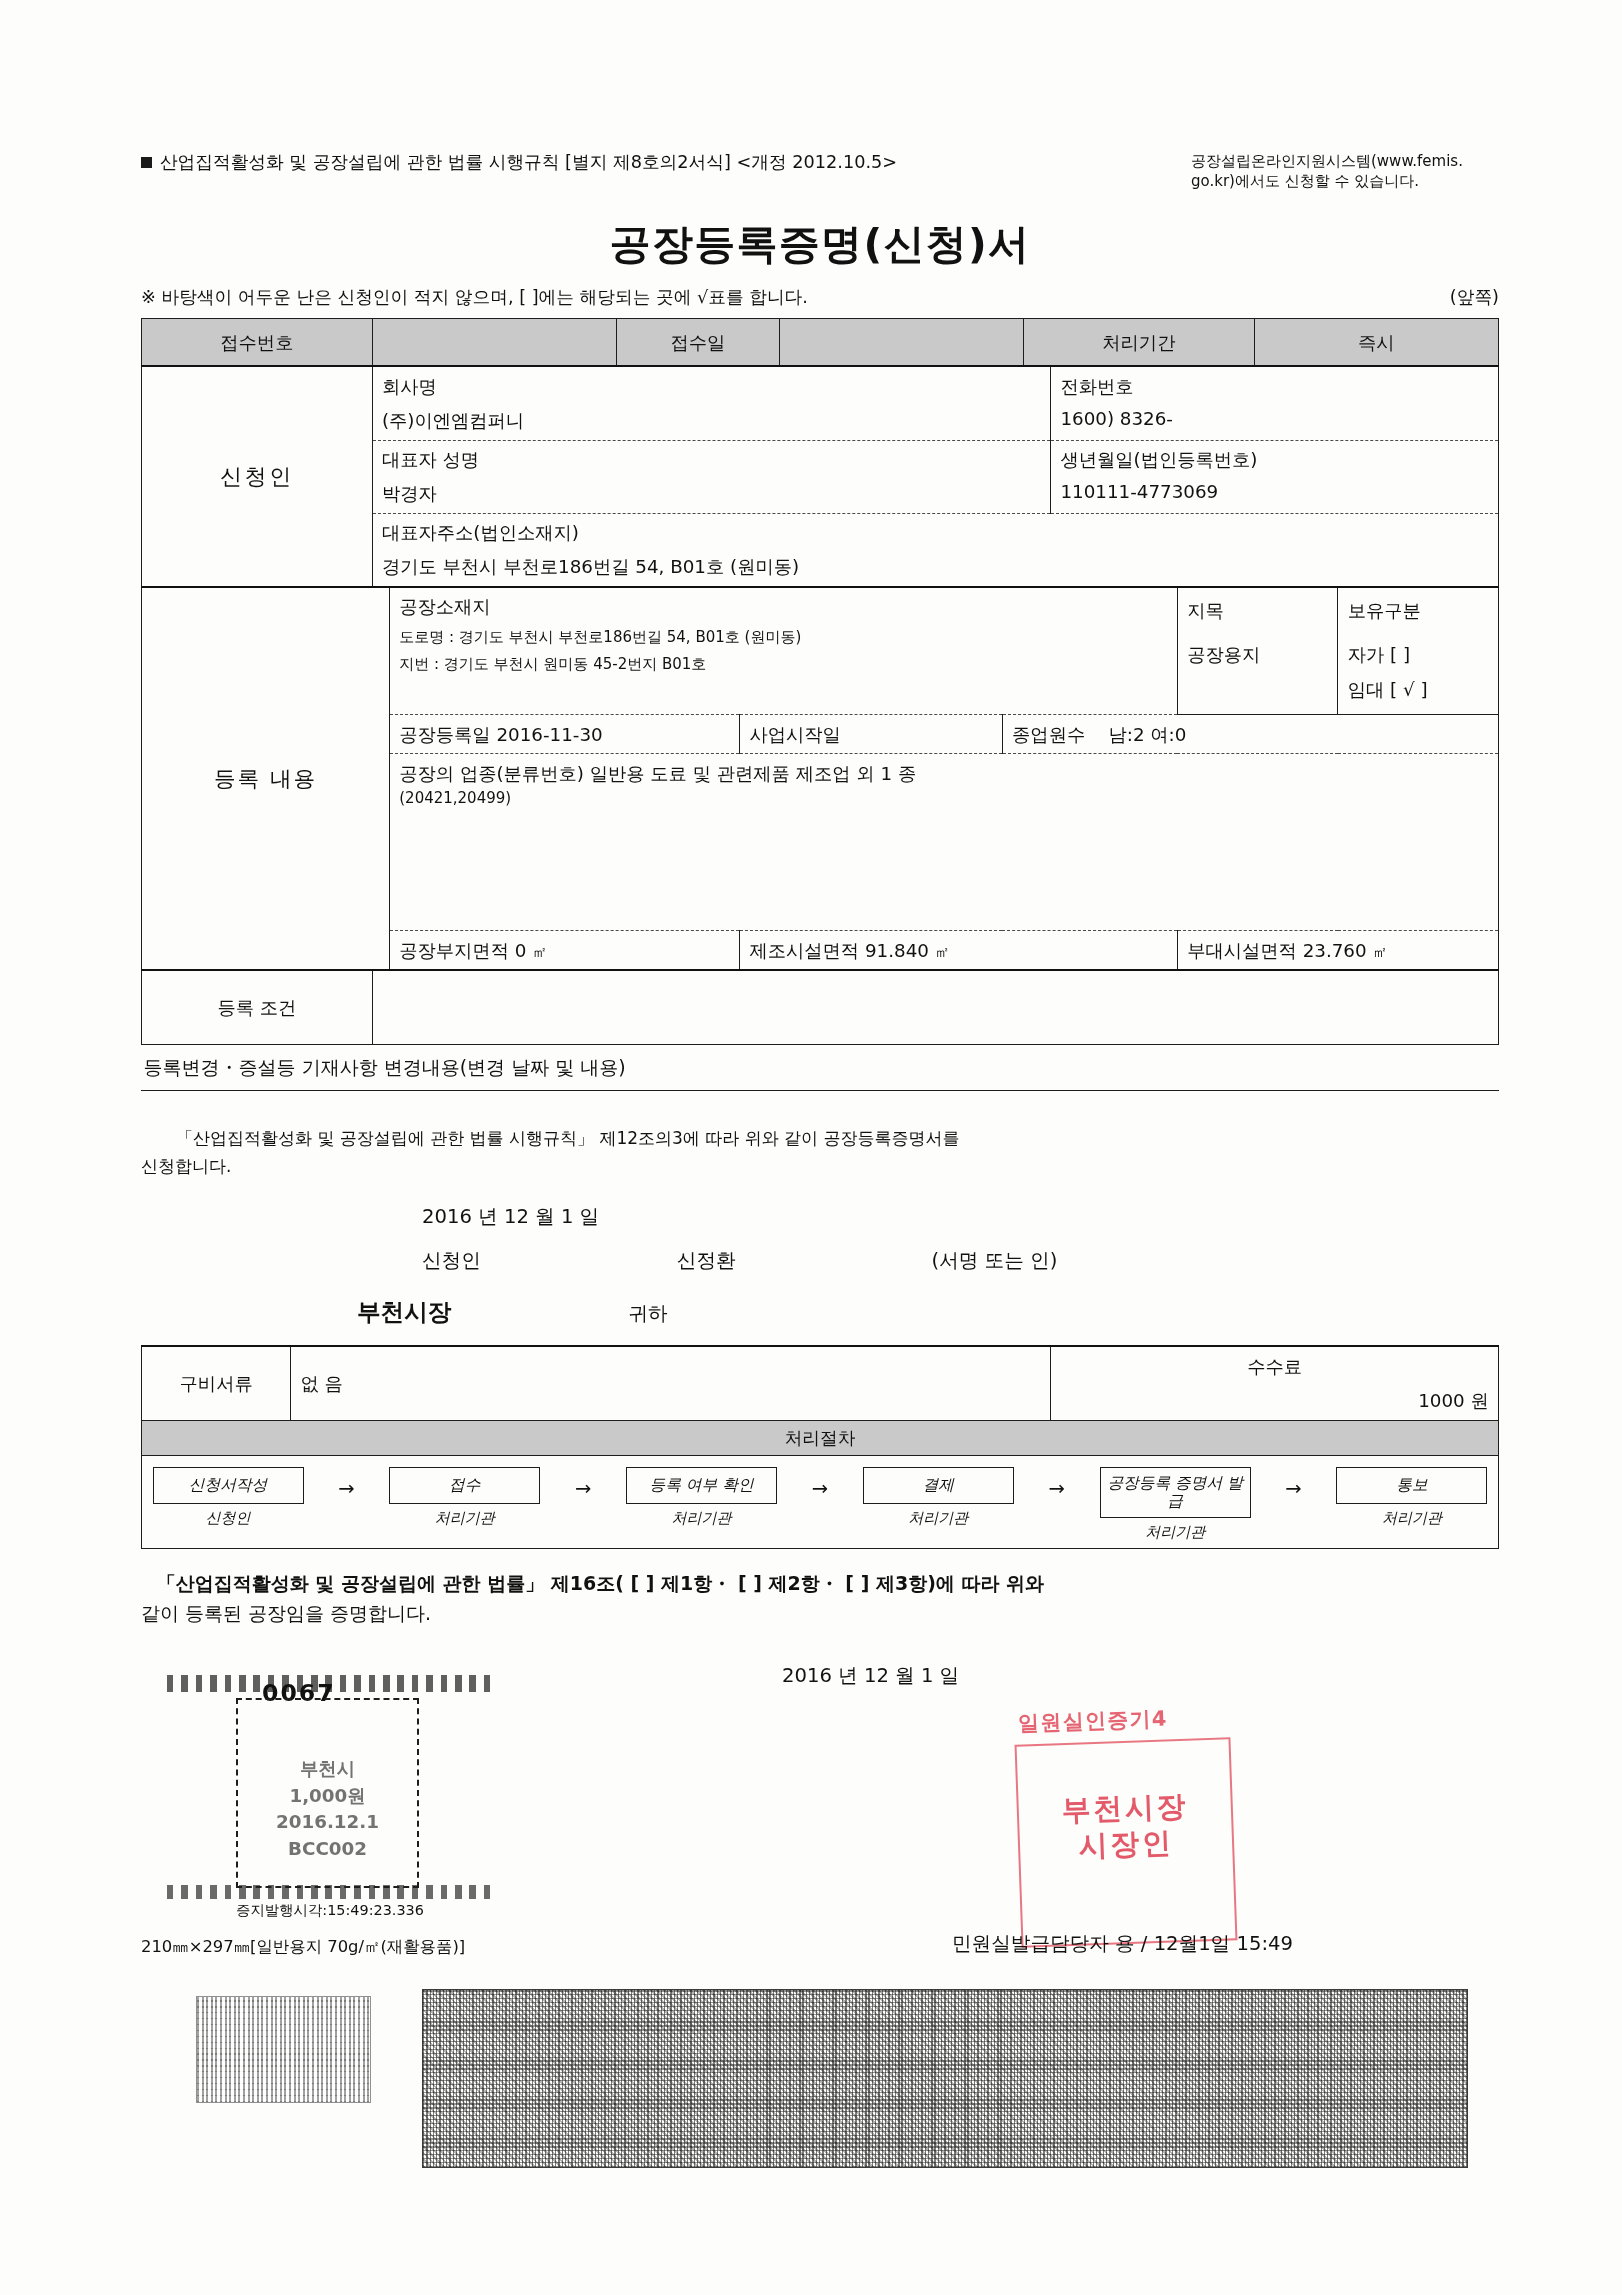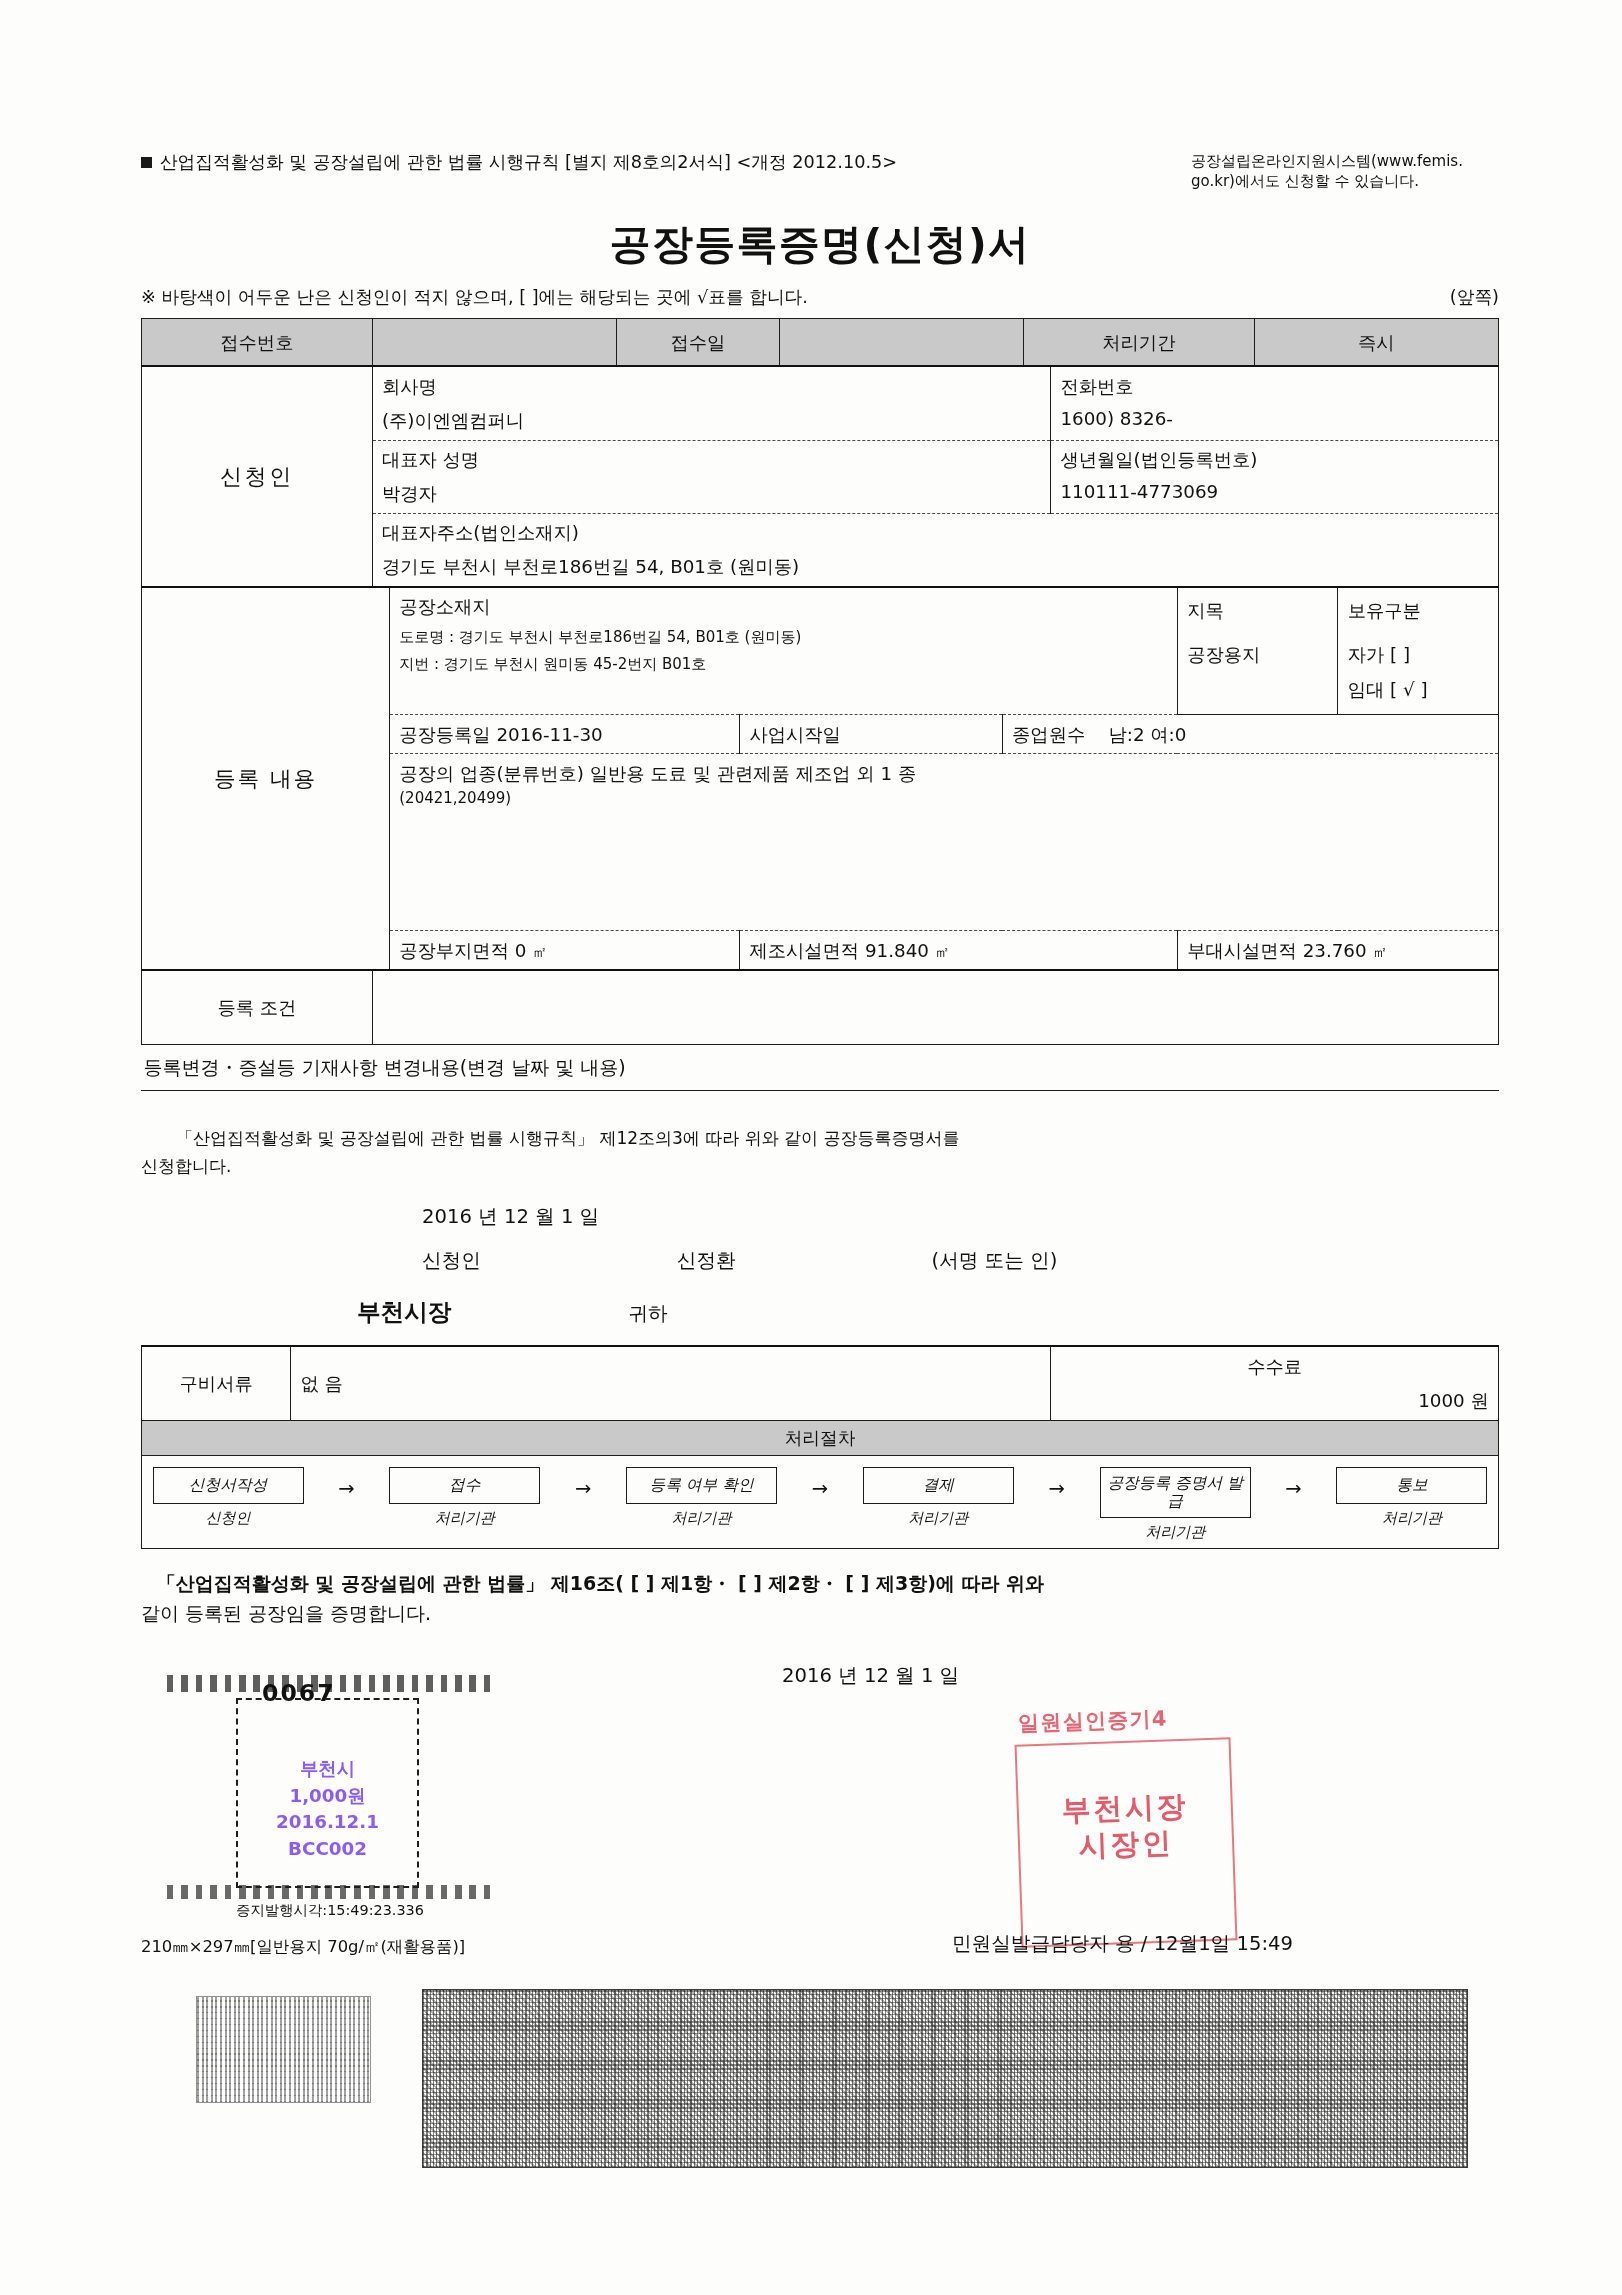--- a/index.html
+++ b/index.html
@@ -214,21 +214,21 @@
     top: 1698px;
     width: 183px;
     height: 190px;
     border: 2px dashed #1d1d1d;
     text-align: center;
     font-size: 18.3px;
     line-height: 1.45;
     font-weight: bold;
     padding-top: 56px;
     box-sizing: border-box;
-    color: #8b5cf6;
+    color: #737373;
     background: rgba(255,255,255,0.0);
   }
   .stamp-num {
     position: absolute;
     left: 262px;
     top: 1679px;
     font-size: 23.6px;
     font-weight: bold;
     letter-spacing: 2px;
   }

